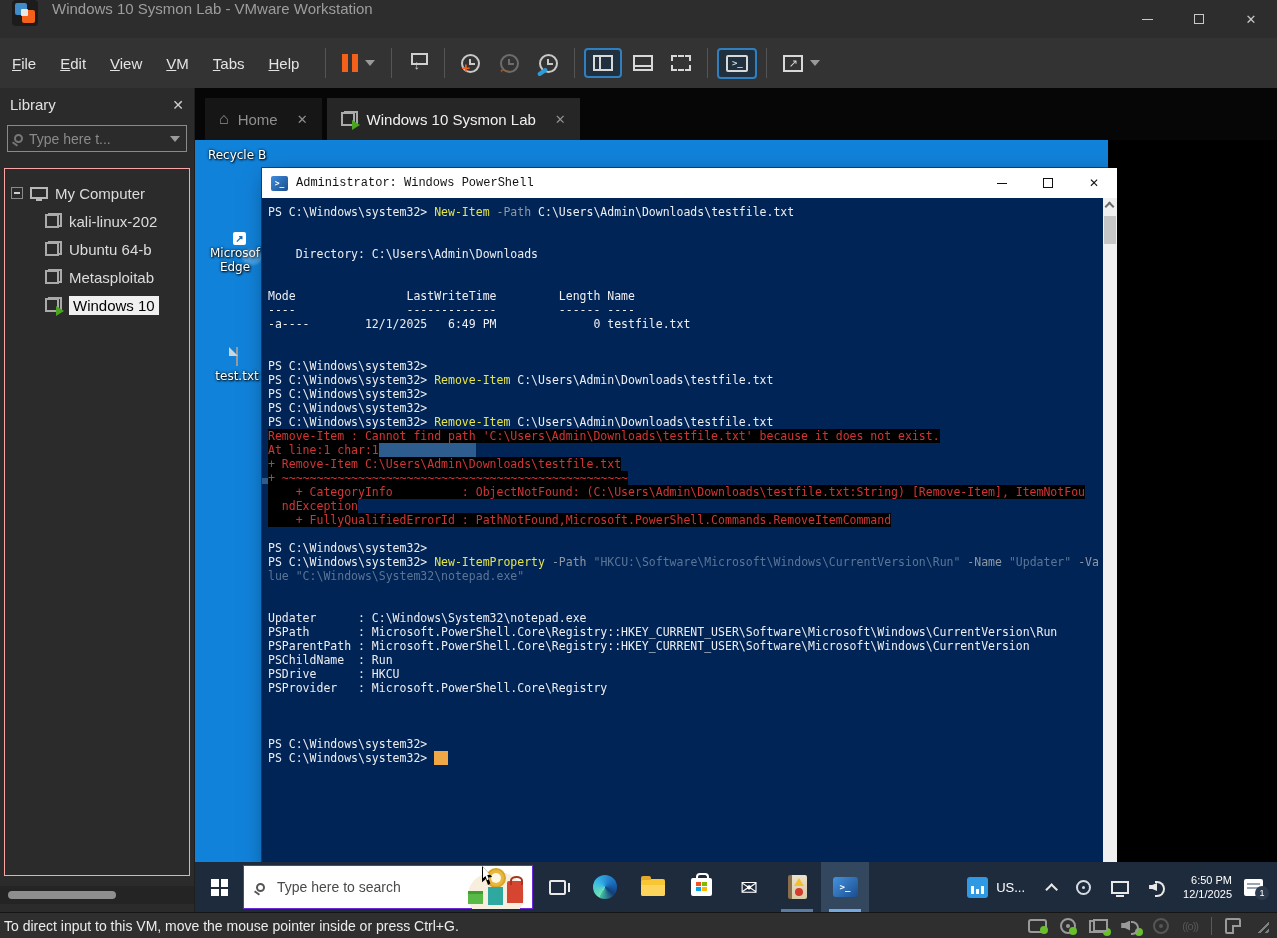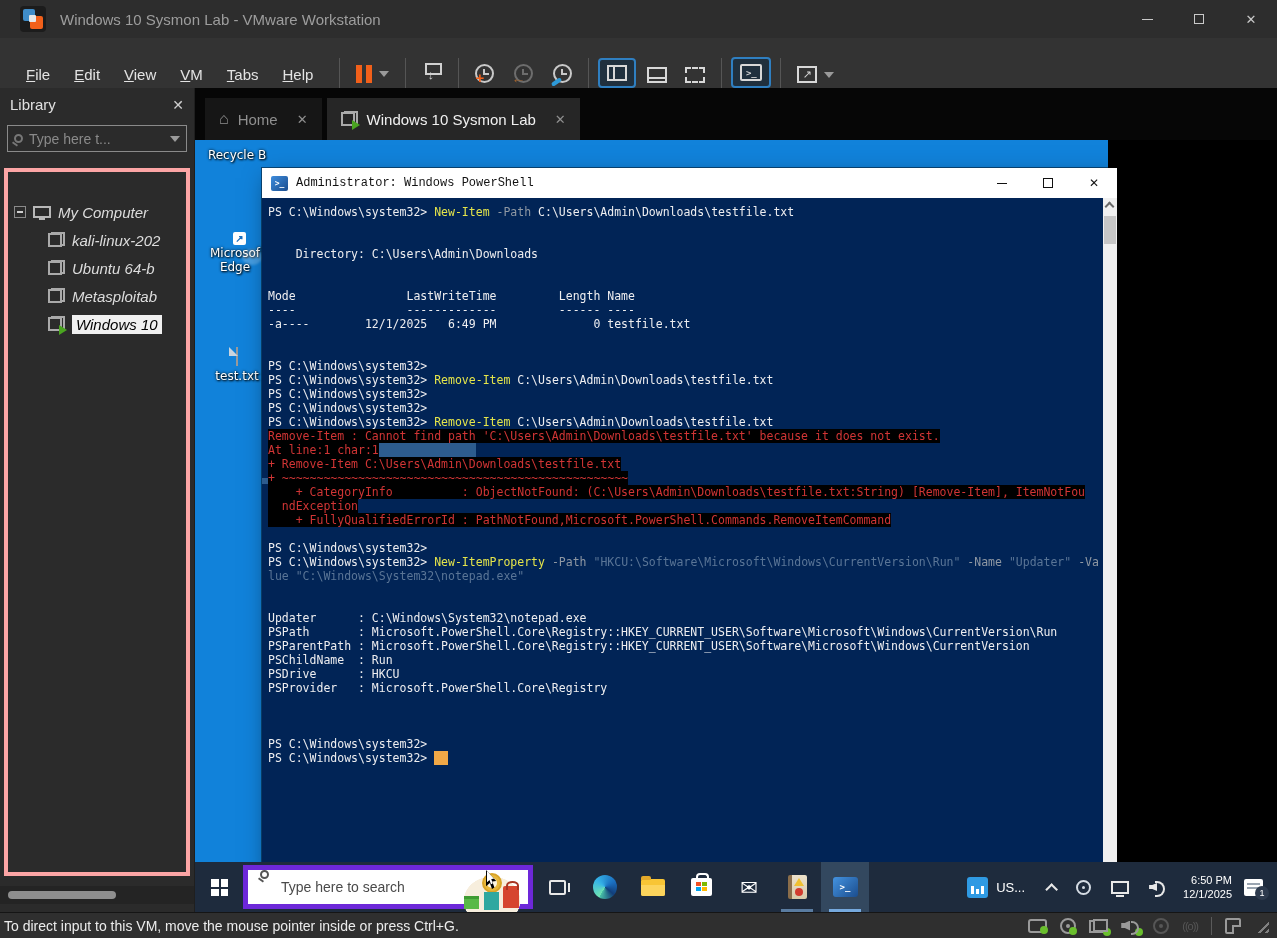--- a/index.html
+++ b/index.html
@@ -9,34 +9,34 @@
     --taskbar-bg:#1e2b3d; --accent-green:#6abf2d; --vmware-orange:#f2601a;
     --chrome-dark:#2d2d2d;
   }
   *{box-sizing:border-box;margin:0;padding:0;}
   html,body{width:1277px;height:938px;overflow:hidden;background:#000;
     font-family:"Liberation Sans",sans-serif;}
   .app{position:relative;width:1277px;height:938px;background:var(--chrome-dark);}
 
   
   .titlebar{position:absolute;top:0;left:0;right:0;height:38px;background:#2d2d2d;
-    display:flex;align-items:center;padding-left:20px;}
+    display:flex;align-items:flex-start;padding-left:12px;}
   .vmw-logo{position:relative;width:26px;height:26px;background:#1c1c1c;border-radius:4px;margin-right:14px;flex:0 0 auto;}
   .vmw-logo .lg-b{position:absolute;left:3px;top:3px;width:12px;height:12px;background:#3f8cc8;border-radius:2px;}
   .vmw-logo .lg-o{position:absolute;right:3px;bottom:3px;width:13px;height:13px;background:var(--vmware-orange);border-radius:2px;}
   .vmw-logo .lg-w{position:absolute;left:9px;top:9px;width:7px;height:7px;background:#e8e8e8;border-radius:1px;}
   .title-text{color:#9d9d9d;font-size:15px;}
   .win-controls{margin-left:auto;display:flex;height:38px;}
   .wc{width:52px;height:38px;display:flex;align-items:center;justify-content:center;color:#c9c9c9;font-size:13px;}
   .glyph-min{width:11px;height:1px;background:#c9c9c9;display:block;}
   .glyph-max{width:10px;height:10px;border:1px solid #c9c9c9;display:block;}
 
   
   .menubar{position:absolute;top:38px;left:0;right:0;height:50px;background:#333;
-    display:flex;align-items:flex-end;padding-left:14px;}
+    display:flex;align-items:center;}
   .menu-item{display:block;color:#e3e3e3;font-size:15px;padding:5px 12px;cursor:default;}
   .menu-item::first-letter{text-decoration:underline;}
   .tb-sep{width:1px;height:30px;background:#555;margin:0 9px;}
   .tb-btn{display:flex;align-items:center;justify-content:center;padding:5px 7px;position:relative;}
   .tb-btn.active{border:2px solid #2f7fc1;border-radius:4px;background:#20303e;}
   .pause-ico{display:flex;gap:4px;}
   .pause-ico i{display:block;width:6px;height:18px;background:var(--vmware-orange);}
   .caret{width:0;height:0;border-left:5px solid transparent;border-right:5px solid transparent;border-top:6px solid #9a9a9a;margin-left:7px;}
   .cad-ico{position:relative;width:20px;height:20px;}
   .cad-ico::before{content:"";position:absolute;left:3px;top:0;width:13px;height:8px;border:2px solid #d0d0d0;}
@@ -60,21 +60,21 @@
   
   .sidebar{position:absolute;top:88px;left:0;width:195px;bottom:26px;background:#2b2b2b;border-right:1px solid #1f1f1f;}
   .lib-head{display:flex;align-items:center;padding:8px 10px 4px 10px;}
   .lib-title{color:#e0e0e0;font-size:15px;}
   .lib-close{margin-left:auto;color:#cfcfcf;font-size:14px;}
   .lib-search{position:relative;margin:8px 7px 0 7px;height:27px;border:1px solid #8a8a8a;display:flex;align-items:center;padding:0 6px;}
   .mag{position:relative;width:9px;height:9px;border:2px solid #777;border-radius:50%;flex:0 0 auto;}
   .mag::after{content:"";position:absolute;left:-4px;top:7px;width:6px;height:2px;background:#777;transform:rotate(35deg);}
   .lib-search input{flex:1;min-width:0;background:transparent;border:none;outline:none;color:#b5b5b5;font-size:14px;padding:0 6px;font-family:Liberation Sans, sans-serif;}
   .lib-search input::placeholder{color:#8a8a8a;}
-  .lib-tree{position:absolute;left:4px;right:4px;top:80px;bottom:36px;border:4px solid #fca5a5;padding-top:26px;overflow:hidden;font-style:italic;}
+  .lib-tree{position:absolute;left:4px;right:4px;top:80px;bottom:36px;border:1px solid #fca5a5;padding-top:10px;overflow:hidden;}
   .tree-row{display:flex;align-items:center;height:28px;color:#dcdcdc;font-size:15px;white-space:nowrap;}
   .tree-row.root{padding-left:6px;gap:7px;}
   .tree-row.vm{padding-left:40px;gap:7px;}
   .expander{position:relative;width:12px;height:12px;border:1px solid #8a8a8a;background:#2b2b2b;flex:0 0 auto;}
   .expander::after{content:"";position:absolute;left:2px;top:4px;width:6px;height:2px;background:#cfcfcf;}
   .monitor-ico{position:relative;width:18px;height:12px;border:2px solid #b8b8b8;flex:0 0 auto;}
   .monitor-ico::after{content:"";position:absolute;left:4px;bottom:-4px;width:6px;height:2px;background:#b8b8b8;}
   .vm-ico{position:relative;width:17px;height:17px;flex:0 0 auto;}
   .vm-ico::after{content:"";position:absolute;right:0;top:0;width:10px;height:10px;border:2px solid #aaa;}
   .vm-ico::before{content:"";position:absolute;left:0;bottom:2px;width:10px;height:10px;border:2px solid #aaa;background:#2b2b2b;z-index:1;}
@@ -146,22 +146,22 @@
 
   
   .taskbar{position:absolute;left:0;right:0;bottom:0;height:50px;background:var(--taskbar-bg);
     display:flex;align-items:center;z-index:60;}
   .tb-item{width:48px;height:50px;display:flex;align-items:center;justify-content:center;position:relative;flex:0 0 auto;}
   .win-logo{width:17px;height:17px;background:
     linear-gradient(#fff,#fff) 0 0/8px 8px no-repeat,
     linear-gradient(#fff,#fff) 10px 0/7px 8px no-repeat,
     linear-gradient(#fff,#fff) 0 10px/8px 7px no-repeat,
     linear-gradient(#fff,#fff) 10px 10px/7px 7px no-repeat;}
-  .search-box{position:relative;width:290px;height:44px;background:#fff;border:5px solid #6d28d9;
-    display:flex;padding-left:12px;flex:0 0 auto;}
+  .search-box{position:relative;width:290px;height:44px;background:#fff;border:1px solid #6d28d9;
+    display:flex;align-items:center;padding-left:12px;flex:0 0 auto;}
   .search-box .mag{border-color:#555;}
   .search-box .mag::after{background:#555;}
   .search-box input{flex:1;min-width:0;border:none;outline:none;background:transparent;font-size:14px;color:#333;padding-left:12px;font-family:"Liberation Sans",sans-serif;}
   .search-box input::placeholder{color:#4a4a4a;}
   .doodle{position:relative;width:72px;height:44px;flex:0 0 auto;background:radial-gradient(ellipse at 50% 70%,#f7eedd 55%,transparent 56%);}
   .dd-clock{position:absolute;left:26px;top:3px;width:20px;height:20px;border-radius:50%;background:#e8b83c;border:2px solid #d8a428;}
   .dd-clock::after{content:"";position:absolute;left:3px;top:3px;width:10px;height:10px;border-radius:50%;background:#fdf6e2;}
   .dd-gift{position:absolute;left:8px;bottom:5px;width:15px;height:13px;background:#58b947;border-top:3px solid #3f9c33;}
   .dd-bag1{position:absolute;left:28px;bottom:4px;width:15px;height:18px;background:#2fa8a0;}
   .dd-bag2{position:absolute;left:47px;bottom:6px;width:16px;height:22px;background:#d6452f;border-radius:2px 2px 0 0;}

